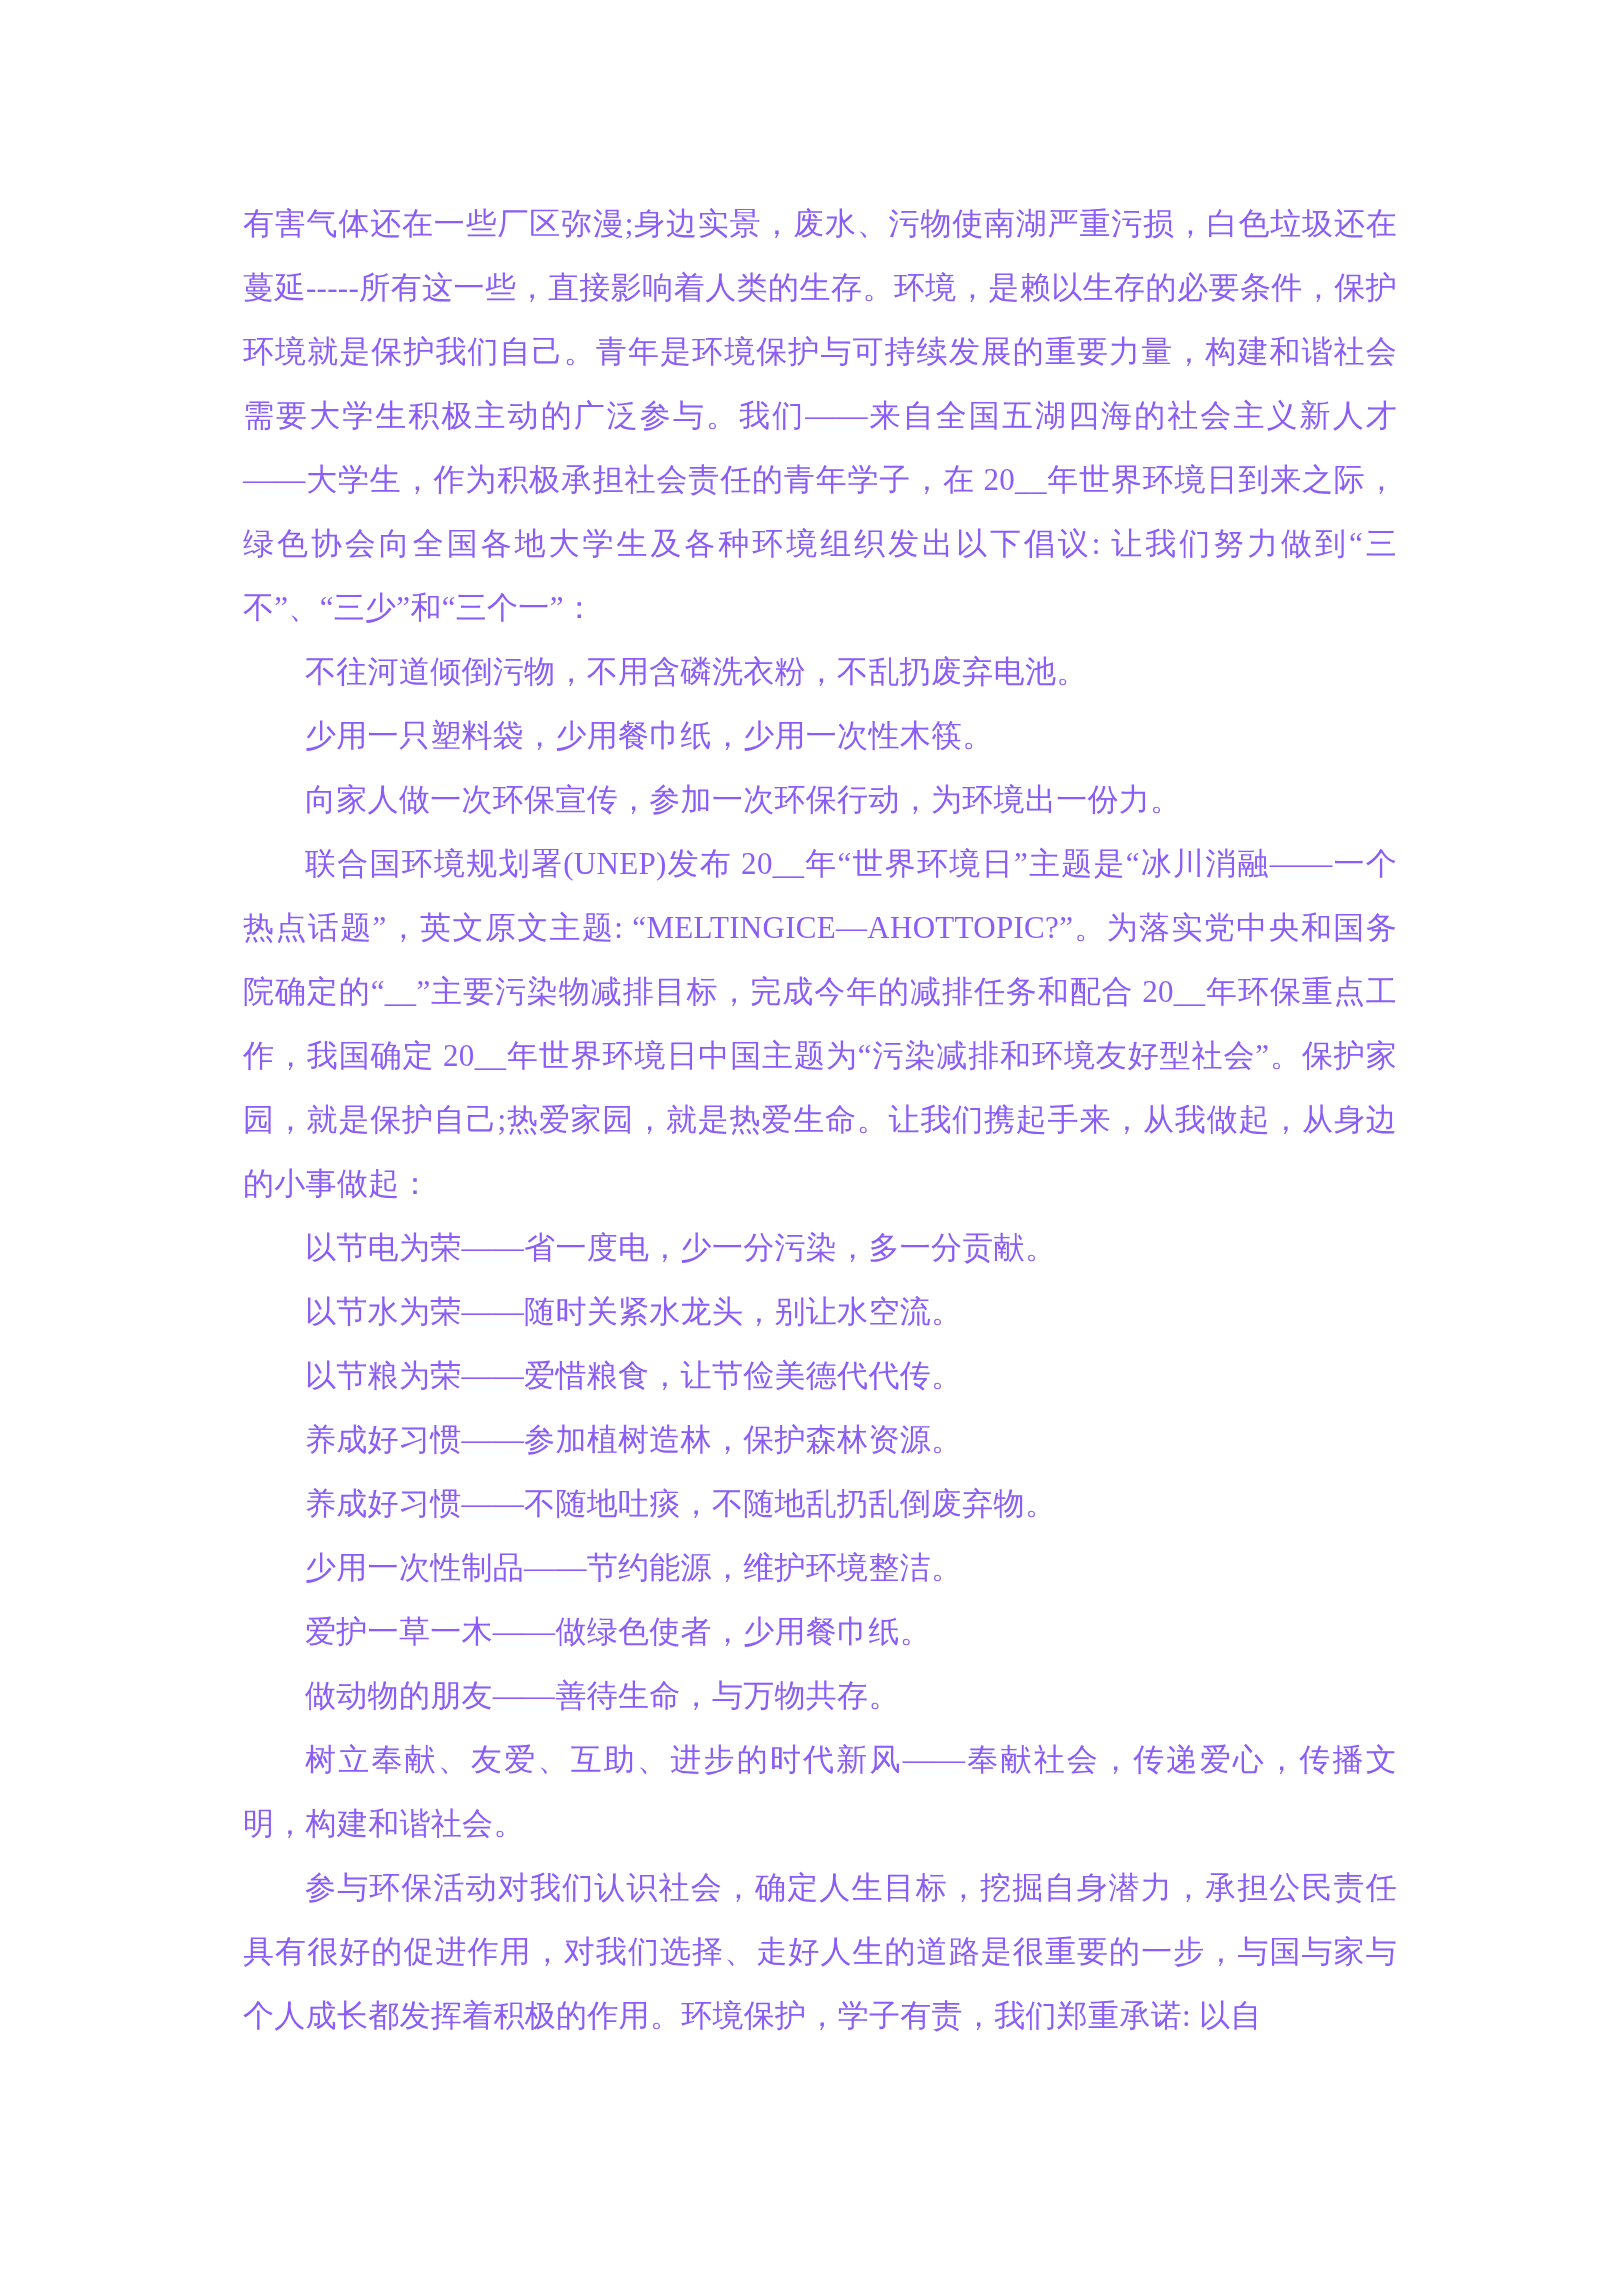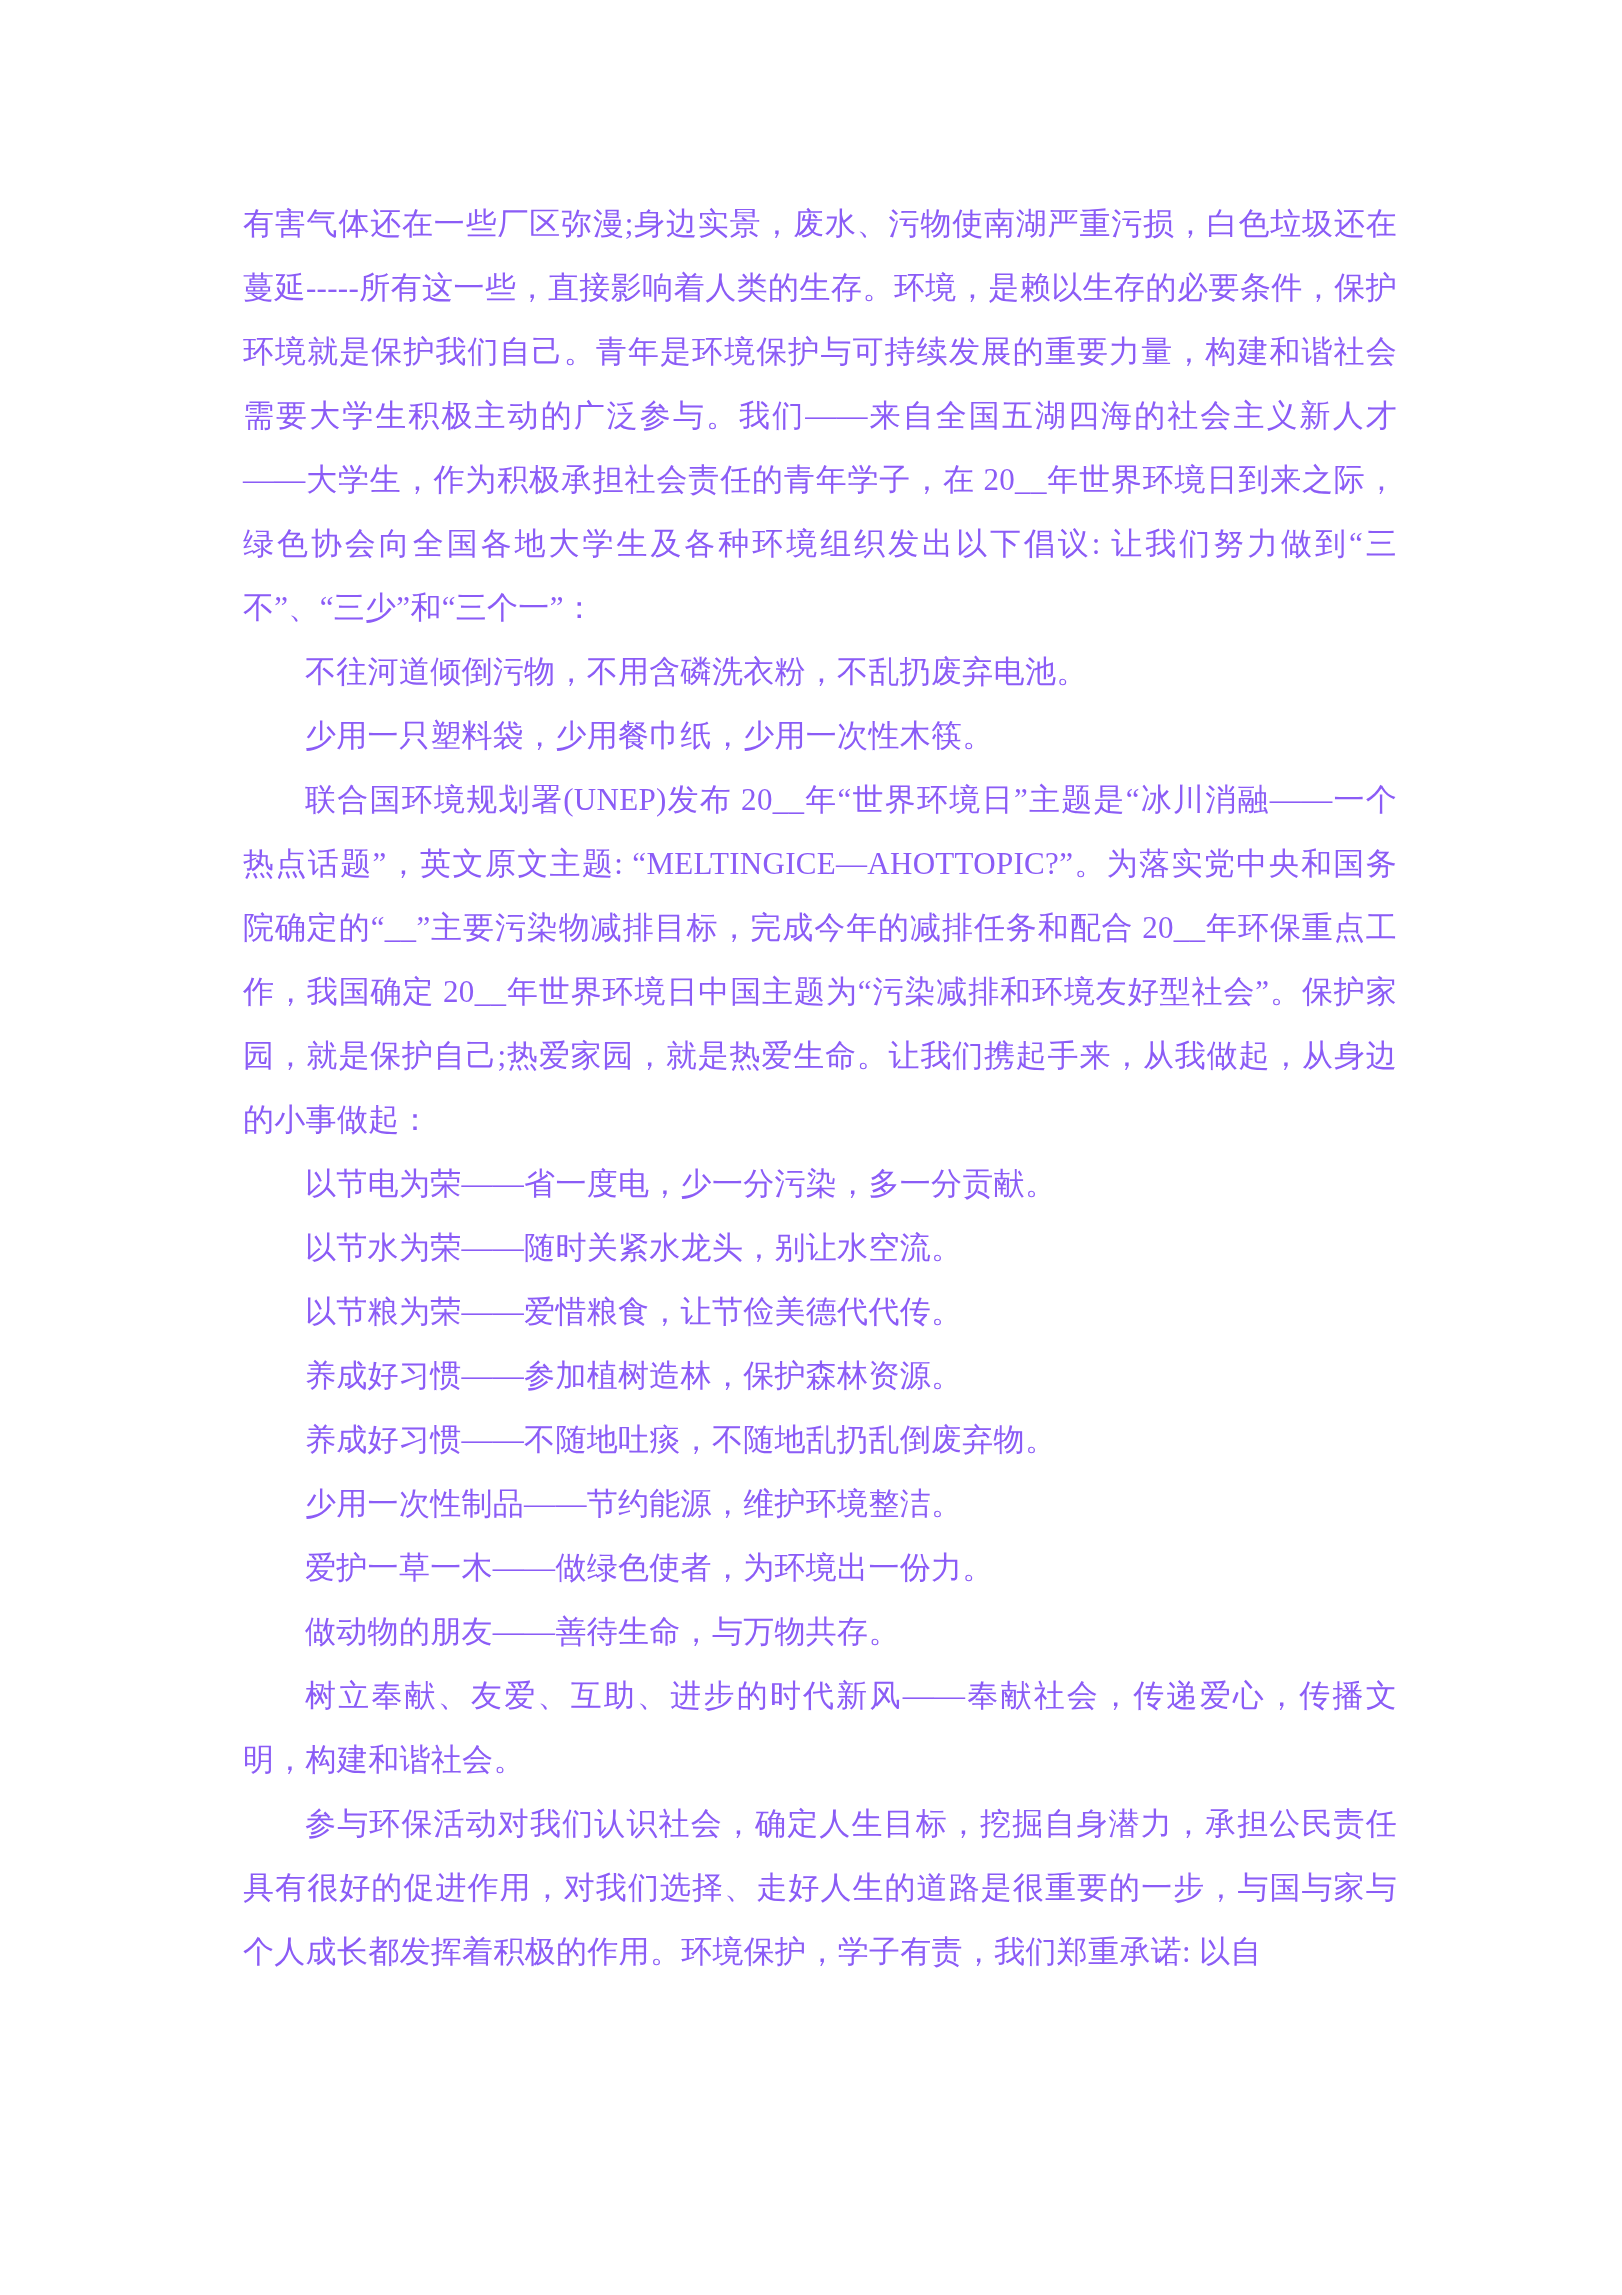--- a/index.html
+++ b/index.html
@@ -37,26 +37,27 @@
   }
 </style>
 </head>
 <body>
 
 <div class="doc-page">
   <div class="text-block">
     <p class="para">有害气体还在一些厂区弥漫;身边实景，废水、污物使南湖严重污损，白色垃圾还在蔓延-----所有这一些，直接影响着人类的生存。环境，是赖以生存的必要条件，保护环境就是保护我们自己。青年是环境保护与可持续发展的重要力量，构建和谐社会需要大学生积极主动的广泛参与。我们——来自全国五湖四海的社会主义新人才——大学生，作为积极承担社会责任的青年学子，在 20__年世界环境日到来之际，绿色协会向全国各地大学生及各种环境组织发出以下倡议: 让我们努力做到“三不”、“三少”和“三个一”：</p>
     <p class="para indent">不往河道倾倒污物，不用含磷洗衣粉，不乱扔废弃电池。</p>
     <p class="para indent">少用一只塑料袋，少用餐巾纸，少用一次性木筷。</p>
+    <p class="para indent">向家人做一次环保宣传，参加一次环保行动，为环境出一份力。</p>
     <p class="para indent">联合国环境规划署(UNEP)发布 20__年“世界环境日”主题是“冰川消融——一个热点话题”，英文原文主题: “MELTINGICE—AHOTTOPIC?”。为落实党中央和国务院确定的“__”主要污染物减排目标，完成今年的减排任务和配合 20__年环保重点工作，我国确定 20__年世界环境日中国主题为“污染减排和环境友好型社会”。保护家园，就是保护自己;热爱家园，就是热爱生命。让我们携起手来，从我做起，从身边的小事做起：</p>
     <p class="para indent">以节电为荣——省一度电，少一分污染，多一分贡献。</p>
     <p class="para indent">以节水为荣——随时关紧水龙头，别让水空流。</p>
     <p class="para indent">以节粮为荣——爱惜粮食，让节俭美德代代传。</p>
     <p class="para indent">养成好习惯——参加植树造林，保护森林资源。</p>
     <p class="para indent">养成好习惯——不随地吐痰，不随地乱扔乱倒废弃物。</p>
     <p class="para indent">少用一次性制品——节约能源，维护环境整洁。</p>
-    <p class="para indent">爱护一草一木——做绿色使者，为环境出一份力。</p>
+    <p class="para indent">爱护一草一木——做绿色使者，少用餐巾纸。</p>
     <p class="para indent">做动物的朋友——善待生命，与万物共存。</p>
     <p class="para indent">树立奉献、友爱、互助、进步的时代新风——奉献社会，传递爱心，传播文明，构建和谐社会。</p>
     <p class="para indent">参与环保活动对我们认识社会，确定人生目标，挖掘自身潜力，承担公民责任具有很好的促进作用，对我们选择、走好人生的道路是很重要的一步，与国与家与个人成长都发挥着积极的作用。环境保护，学子有责，我们郑重承诺: 以自</p>
   </div>
 </div>
 
 
 </body></html>

